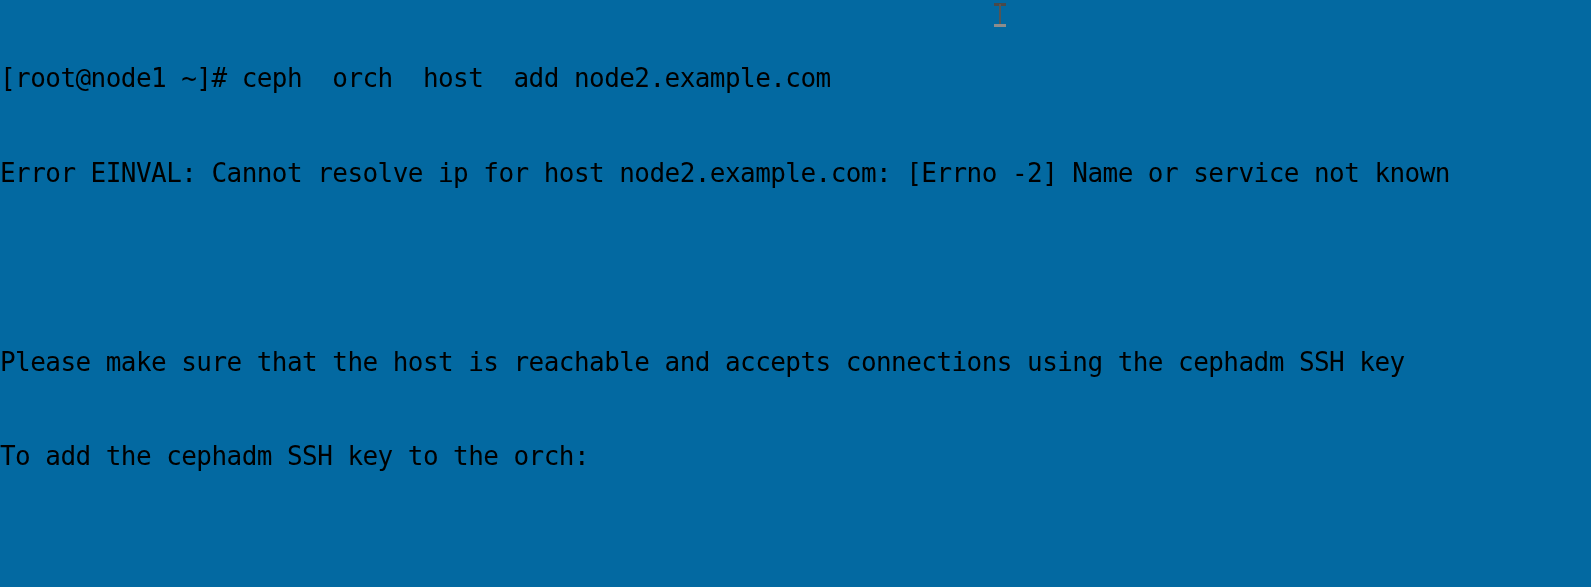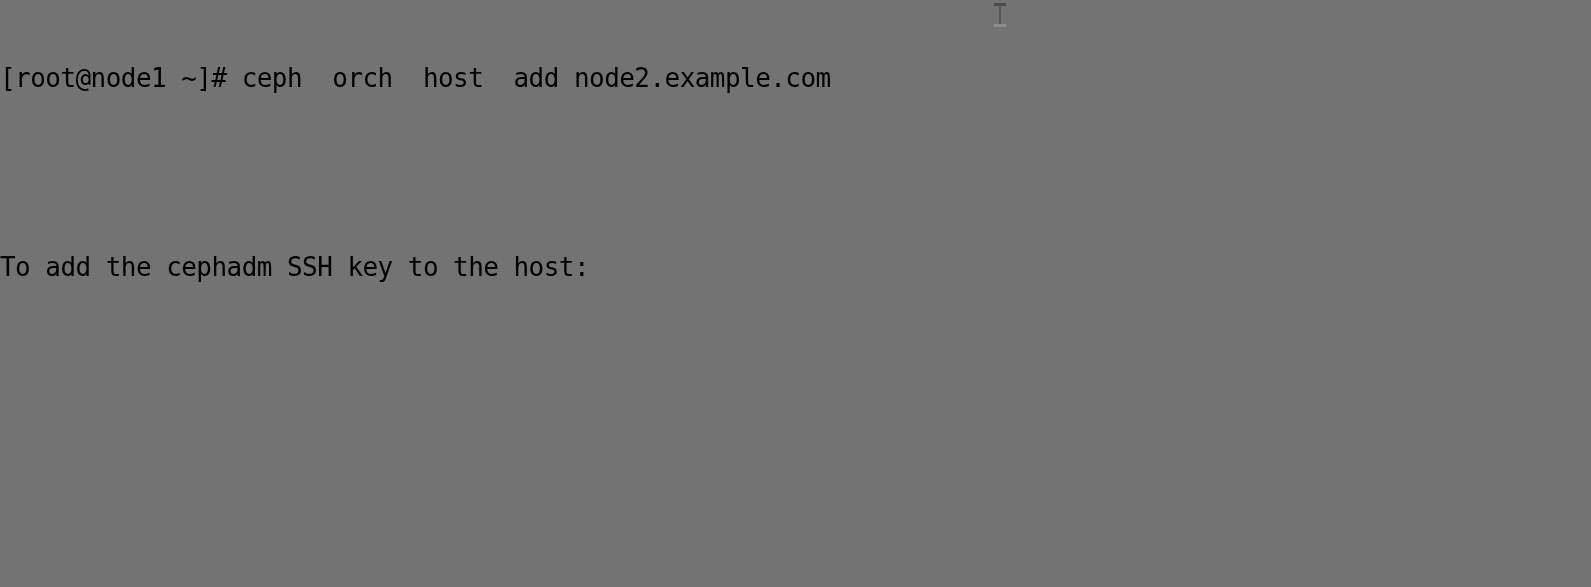--- a/index.html
+++ b/index.html
@@ -11,21 +11,21 @@
   body {
     width: 1591px;
     height: 587px;
     overflow: hidden;
     font-family: "DejaVu Sans Mono", "Liberation Mono", monospace;
   }
   #terminal {
     position: relative;
     width: 1591px;
     height: 587px;
-    background: #737373;
+    background: #0369a1;
     color: #000000;
     padding: 8px;
     box-sizing: border-box;
   }
   .screen {
     position: absolute;
     left: 0px;
     top: 0px;
     width: 1591px;
     font-size: 26px;
@@ -78,22 +78,24 @@
     background: #8d8d8d;
   }
 </style>
 </head>
 <body>
 
 <div id="terminal">
 
   <div class="screen">
     <span class="line">[root@node1 ~]# ceph  orch  host  add node2.example.com</span>
+    <span class="line">Error EINVAL: Cannot resolve ip for host node2.example.com: [Errno -2] Name or service not known</span>
     <span class="line blank"></span>
-    <span class="line">To add the cephadm SSH key to the host:</span>
+    <span class="line">Please make sure that the host is reachable and accepts connections using the cephadm SSH key</span>
+    <span class="line">To add the cephadm SSH key to the orch:</span>
     
     
     
     
     
     
     
     
     
     

